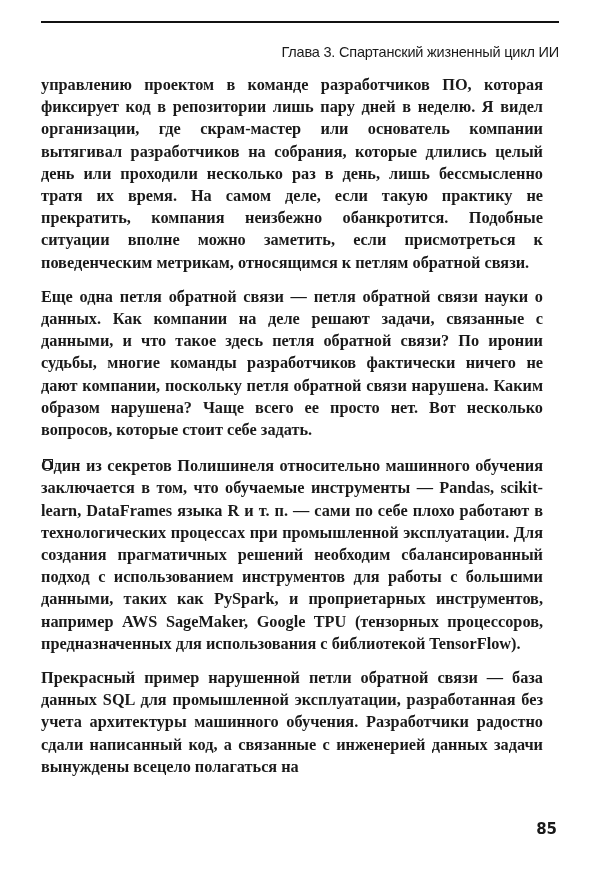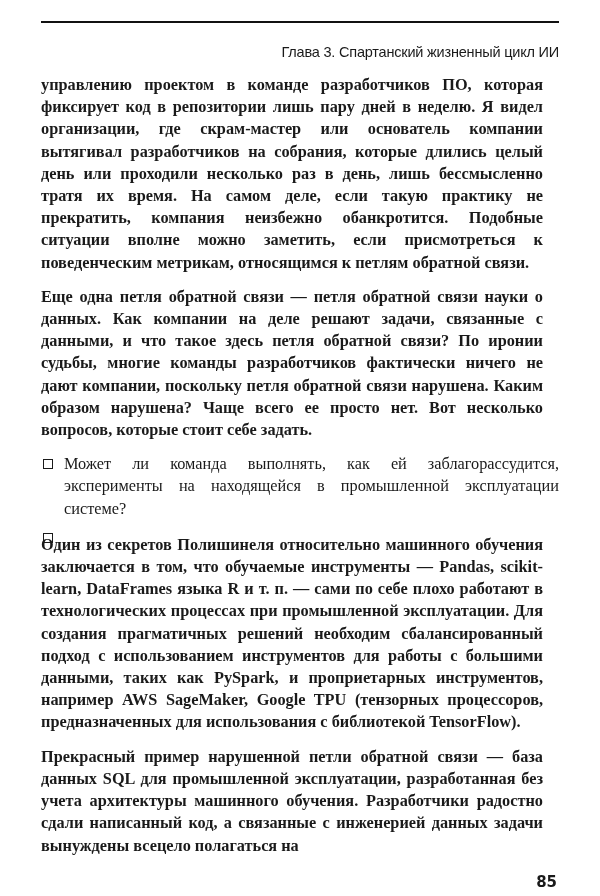--- a/index.html
+++ b/index.html
@@ -62,44 +62,40 @@
       left: 2px;
       top: 6px;
       width: 8px;
       height: 8px;
       border: 1.6px solid #1a1a1a;
       box-sizing: content-box;
     }
     .page-number {
       position: absolute;
       right: 43px;
-      top: 873px;
+      top: 820px;
       font-family: "DejaVu Sans", sans-serif;
       font-weight: bold;
       font-size: 15px;
       color: #1a1a1a;
     }
   </style>
 </head>
 <body>
 
 <div class="header-rule"></div>
 <div class="running-head">Глава 3. Спартанский жизненный цикл ИИ</div>
 
 <div class="content">
   <p class="para">управлению проектом в команде разработчиков ПО, которая фиксирует код в репозитории лишь пару дней в неделю. Я видел организации, где скрам-мастер или основатель компании вытягивал разработчиков на со­брания, которые длились целый день или проходили несколько раз в день, лишь бессмысленно тратя их время. На самом деле, если такую практику не прекратить, компания неизбежно обанкротится. Подобные ситуации вполне можно заметить, если присмотреться к поведенческим метрикам, относящимся к петлям обратной связи.</p>
   <p class="para">Еще одна петля обратной связи — петля обратной связи науки о данных. Как компании на деле решают задачи, связанные с данными, и что такое здесь петля обратной связи? По иронии судьбы, многие команды разра­ботчиков фактически ничего не дают компании, поскольку петля обрат­ной связи нарушена. Каким образом нарушена? Чаще всего ее просто нет. Вот несколько вопросов, которые стоит себе задать.</p>
 
   <ul class="bullets">
     <li class="bullet-item">
       <span class="bullet-box"></span>
-      <span>Может ли команда выполнять, как ей заблагорассудится, эксперименты на находящейся в промышленной эксплуатации системе?</span>
-    </li>
-    <li class="bullet-item">
-      <span class="bullet-box"></span>
     </li>
   </ul>
 
   <p class="para">Один из секретов Полишинеля относительно машинного обучения заклю­чается в том, что обучаемые инструменты — Pandas, scikit-learn, DataFrames языка R и т. п. — сами по себе плохо работают в технологических процессах при промышленной эксплуатации. Для создания прагматичных решений необходим сбалансированный подход с использованием инструментов для работы с большими данными, таких как PySpark, и проприетарных инстру­ментов, например AWS SageMaker, Google TPU (тензорных процессоров, предназначенных для использования с библиотекой TensorFlow).</p>
   <p class="para">Прекрасный пример нарушенной петли обратной связи — база данных SQL для промышленной эксплуатации, разработанная без учета архитектуры машинного обучения. Разработчики радостно сдали написанный код, а свя­занные с инженерией данных задачи вынуждены всецело полагаться на</p>
 </div>
 
 <div class="page-number">85</div>
 
 </body></html>

